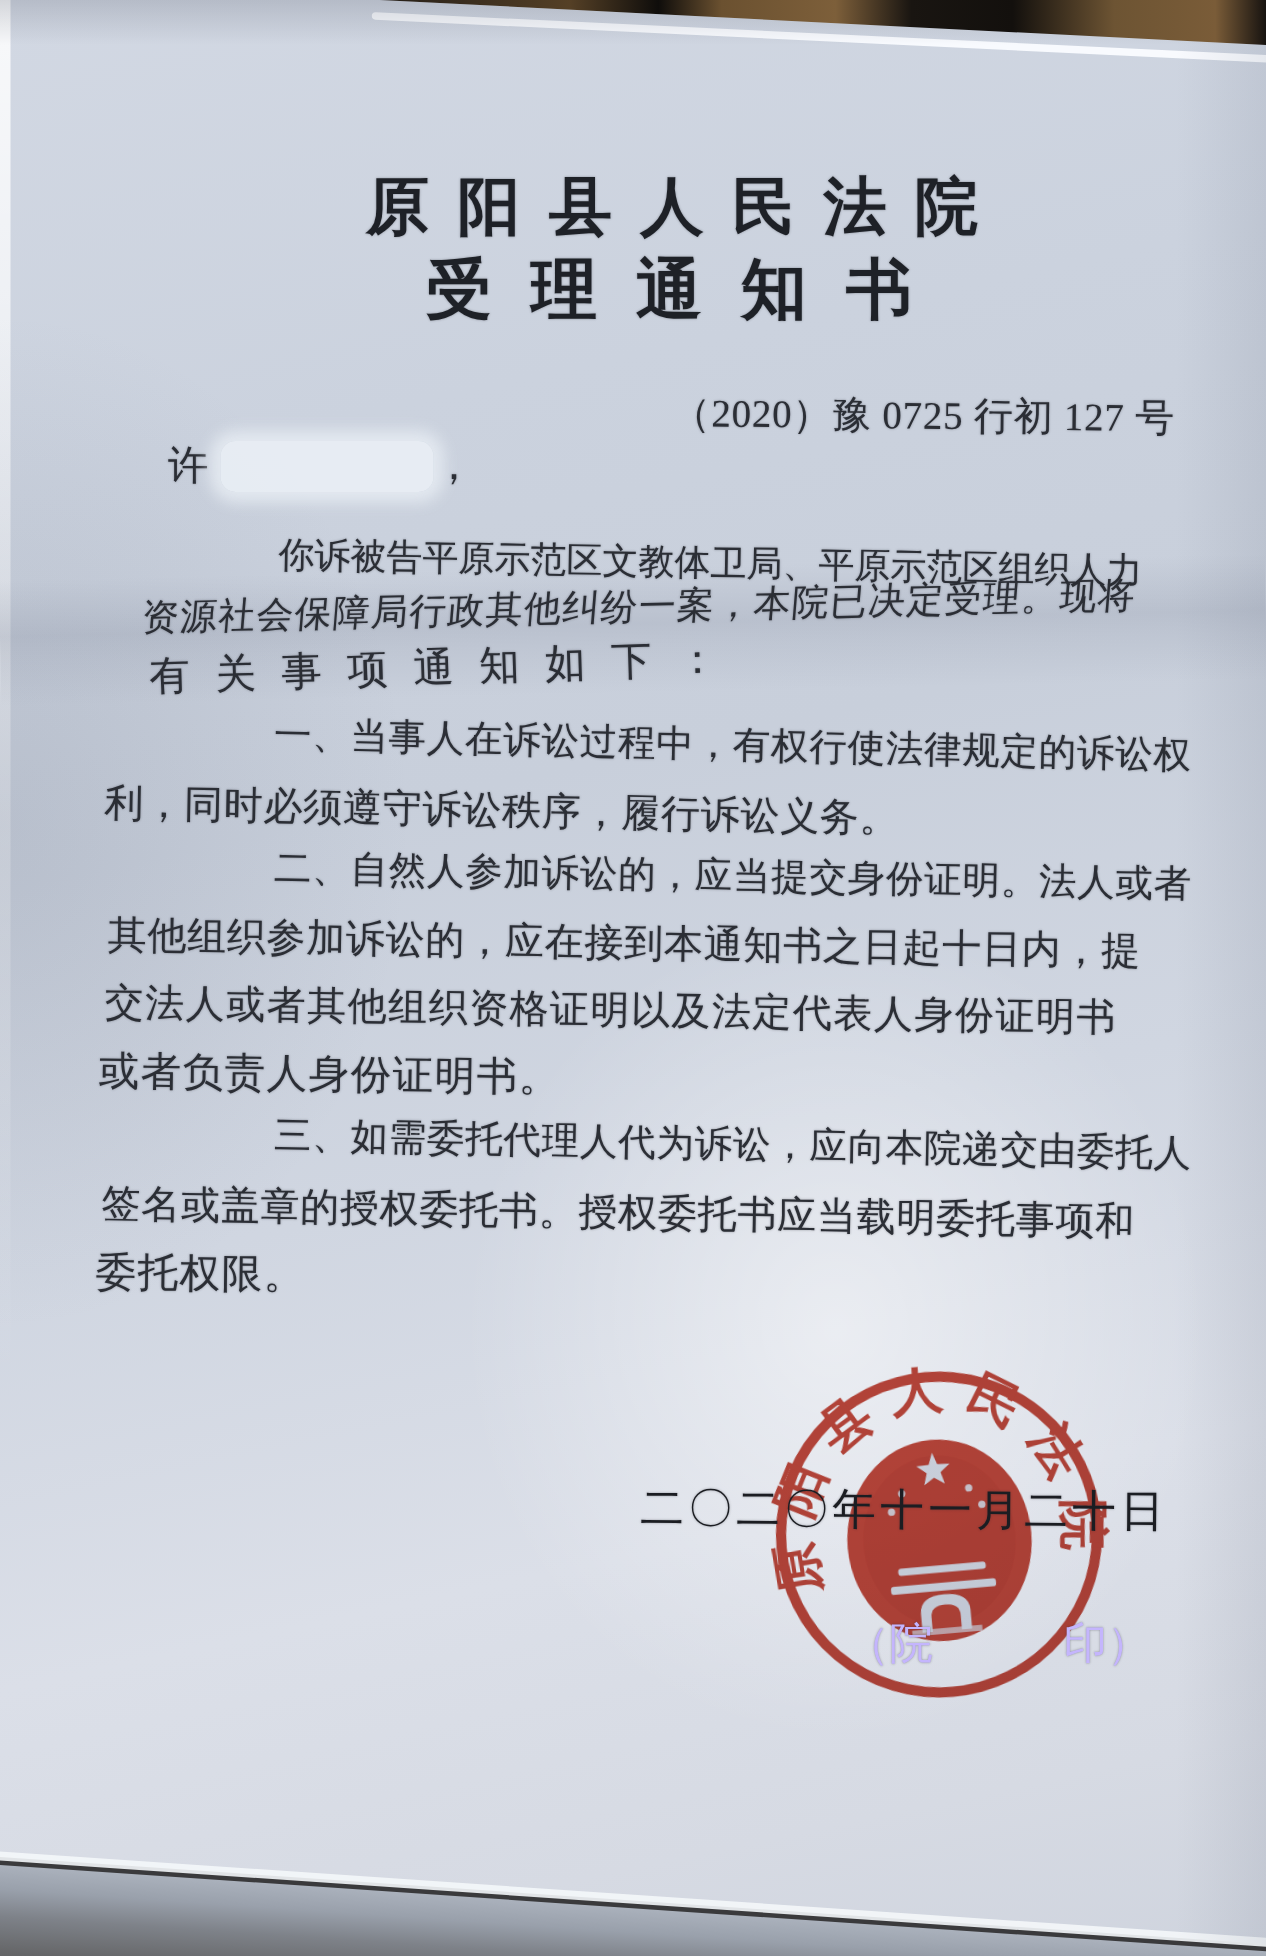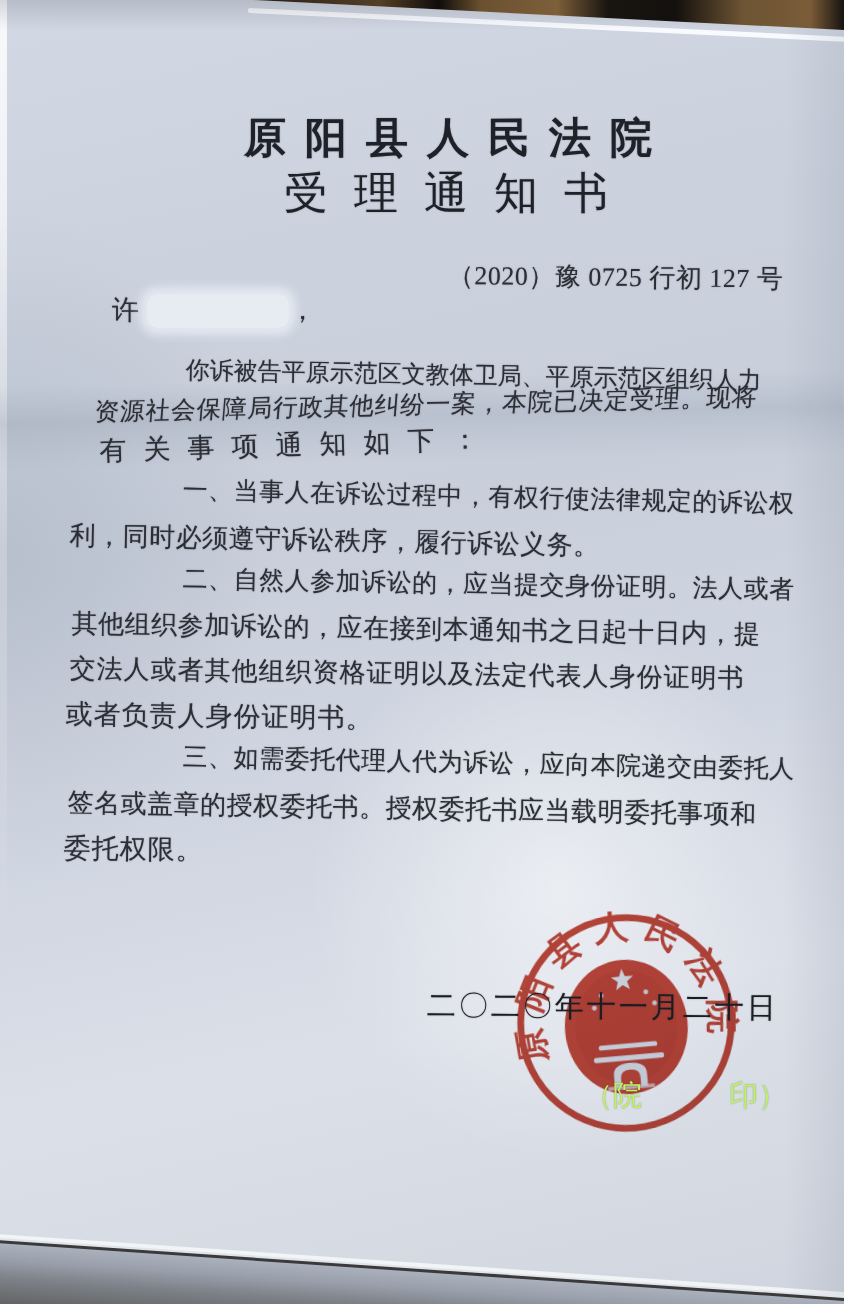--- a/index.html
+++ b/index.html
@@ -49,41 +49,41 @@
     position:absolute; left:0; top:0; width:7px; height:920px;
     background:linear-gradient(to bottom, rgba(255,255,255,.85), rgba(255,255,255,0));
   }
   
   .line{
     position:absolute; white-space:nowrap; color:#2b2e35;
     text-shadow:0 0 1.5px rgba(35,38,46,.45);
     transform-origin:left top;
   }
   .title1{left:244px; top:110px; font-size:42px; font-weight:700; letter-spacing:19px; color:#1e2127;}
-  .title2{left:284px; top:164px; font-size:44px; font-weight:400; letter-spacing:26px; color:#1e2127;}
+  .title2{left:284px; top:164px; font-size:44px; font-weight:700; letter-spacing:26px; color:#1e2127;}
   .caseno{left:448px; top:258px; font-size:26px; letter-spacing:.5px; transform:rotate(.6deg);}
   .addressee{left:112px; top:292px; font-size:27px; display:flex; align-items:flex-end;}
   .redacted{
     display:inline-block; width:142px; height:34px; margin-left:8px; border-radius:10px;
     background:rgba(232,237,243,.95); box-shadow:0 0 10px 7px rgba(230,235,242,.9);
   }
   .l0 {left:186px; top:354px; font-size:24px;  transform:rotate(1.05deg);}
   .l1 {left:96px;  top:395px; font-size:24.5px; letter-spacing:1px; transform:rotate(-1.3deg) skewX(-6deg);}
   .l2 {left:99px;  top:433px; font-size:27px;  letter-spacing:17px; transform:rotate(-1.8deg);}
   .l3 {left:183px; top:473px; font-size:25px;  letter-spacing:.5px; transform:rotate(1.3deg);}
   .l4 {left:70px;  top:518px; font-size:26px;  letter-spacing:.5px; transform:rotate(1.1deg);}
   .l5 {left:183px; top:562px; font-size:25px;  letter-spacing:.5px; transform:rotate(1.0deg);}
   .l6 {left:72px;  top:606px; font-size:26px;  letter-spacing:.5px; transform:rotate(.9deg);}
   .l7 {left:70px;  top:651px; font-size:26px;  letter-spacing:1px;  transform:rotate(.85deg);}
   .l8 {left:66px;  top:696px; font-size:27px;  letter-spacing:1px;  transform:rotate(.8deg);}
   .l9 {left:183px; top:740px; font-size:25px;  letter-spacing:.5px; transform:rotate(1.15deg);}
   .l10{left:68px;  top:785px; font-size:26px;  letter-spacing:.5px; transform:rotate(1.0deg);}
   .l11{left:64px;  top:830px; font-size:27px;  letter-spacing:1px;  transform:rotate(.8deg);}
   .date{left:427px; top:986px; font-size:29px; letter-spacing:3px; transform:rotate(.4deg); color:#1b1d22; z-index:6;}
-  .seal-caption{left:584px; top:1076px; font-size:29px; color:#bef264; z-index:6;}
+  .seal-caption{left:564px; top:1076px; font-size:29px; color:#c4b5fd; z-index:6;}
   
   .seal{
     position:absolute; left:509px; top:906px; width:234px; height:234px;
     transform:rotate(-5deg); z-index:5; mix-blend-mode:multiply; opacity:.93;
     filter:blur(.3px);
   }
 </style>
 </head>
 <body>
 

